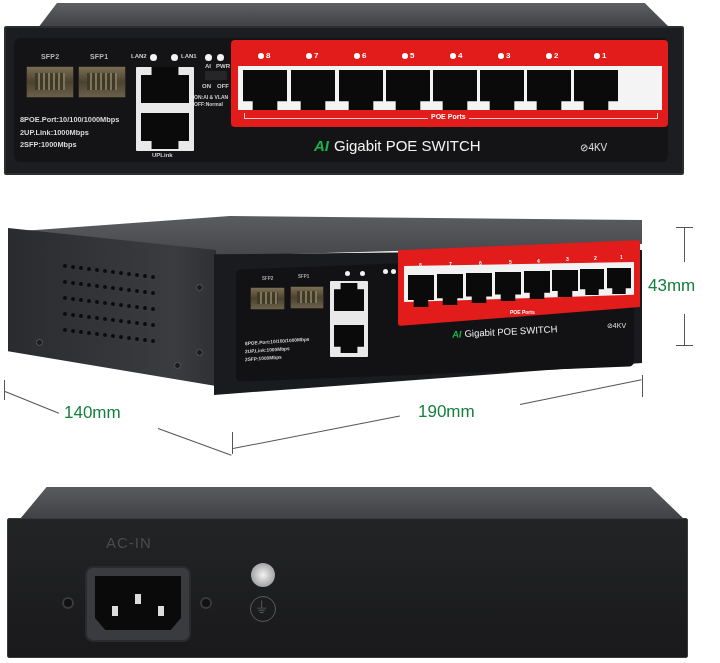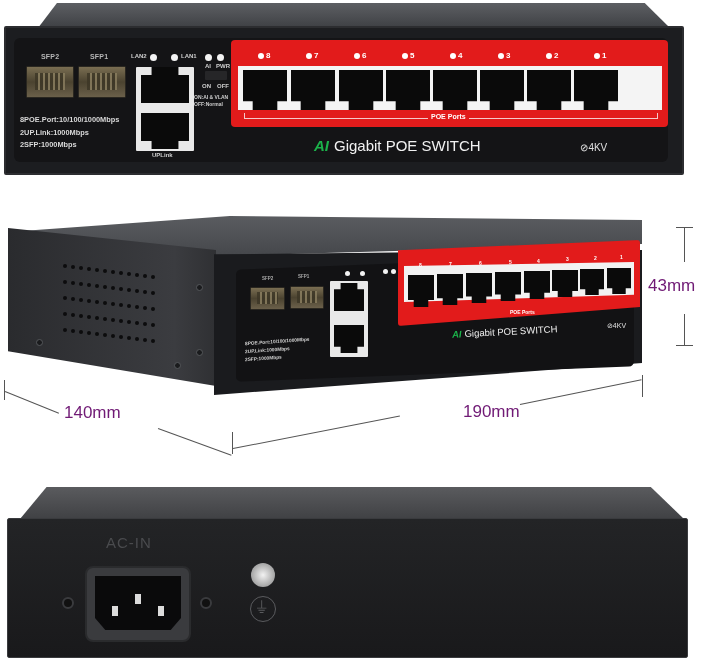--- a/index.html
+++ b/index.html
@@ -47,21 +47,21 @@
 
   .m-sfp-label { font-size: 4.5px; color: #aaa; font-weight: bold; }
   .m-spec { font-size: 4.8px; color: #d0d0d0; font-weight: bold; line-height: 8px; white-space: nowrap; }
   .m-port-num { font-size: 5px; color: #fff; font-weight: bold; white-space: nowrap; }
   .m-brand { font-size: 9.5px; color: #eee; white-space: nowrap; }
   .m-brand .ai { color: #1bb24a; font-style: italic; font-weight: bold; margin-right: 3px; }
 
   
   .dim-line { position: absolute; background: #555; height: 1.3px; transform-origin: 0 50%; }
   .dim-tick { position: absolute; background: #555; width: 1.3px; }
-  .dim-text { position: absolute; font-size: 17px; color: #701a75; white-space: nowrap; }
+  .dim-text { position: absolute; font-size: 17px; color: #15803d; white-space: nowrap; }
 
   
   .rear-top { left: 20px; top: 487px; width: 664px; height: 32px; background: linear-gradient(#5a5b5e, #404144); clip-path: polygon(4% 0, 95% 0, 100% 100%, 0 100%); }
   .rear-face { left: 7px; top: 518px; width: 681px; height: 140px; background: linear-gradient(#232426, #19191b); border: 1px solid #3a3b3e; border-radius: 2px; }
   .ac-label { font-size: 15px; color: #4a4b4e; letter-spacing: 1px; }
   .iec-frame { background: #3a3b3e; border-radius: 8px; border: 2px solid #2a2b2d; }
   .iec-socket { background: #0a0a0b; clip-path: polygon(0 0, 100% 0, 100% 78%, 88% 100%, 12% 100%, 0 78%); }
   .pin { position: absolute; width: 6px; height: 10px; background: #dcdcdc; }
   .gnd-screw { border-radius: 50%; background: radial-gradient(#f2f2f2, #a4a4a4 70%, #6b6b6b); }
   .gnd-symbol { border-radius: 50%; border: 1px solid #5a5b5e; }
@@ -253,21 +253,21 @@
 
 <div class="dim-tick" style="left:4px;top:380px;height:20px;"></div>
 <div class="dim-line" style="left:5px;top:391px;width:58px;transform:rotate(22deg);"></div>
 <div class="dim-line" style="left:158px;top:428px;width:78px;transform:rotate(20deg);"></div>
 <div class="dim-tick" style="left:232px;top:432px;height:22px;"></div>
 <span class="dim-text" style="left:64px;top:403px;">140mm</span>
 
 <div class="dim-line" style="left:233px;top:448px;width:170px;transform:rotate(-11deg);"></div>
 <div class="dim-line" style="left:520px;top:404px;width:124px;transform:rotate(-11.5deg);"></div>
 <div class="dim-tick" style="left:642px;top:375px;height:22px;"></div>
-<span class="dim-text" style="left:418px;top:402px;margin-left:45px;">190mm</span>
+<span class="dim-text" style="left:418px;top:402px;">190mm</span>
 
 <div class="abs rear-top"></div>
 <div class="abs rear-face"></div>
 
 <span class="abs ac-label" style="left:106px;top:534px;">AC-IN</span>
 <div class="abs screw" style="left:62px;top:597px;width:12px;height:12px;background:#111;border:2px solid #3a3b3e;"></div>
 <div class="abs screw" style="left:200px;top:597px;width:12px;height:12px;background:#111;border:2px solid #3a3b3e;"></div>
 <div class="abs iec-frame" style="left:85px;top:566px;width:106px;height:76px;"></div>
 <div class="abs iec-socket" style="left:95px;top:576px;width:86px;height:54px;">
   <div class="pin" style="left:17px;top:30px;"></div>

